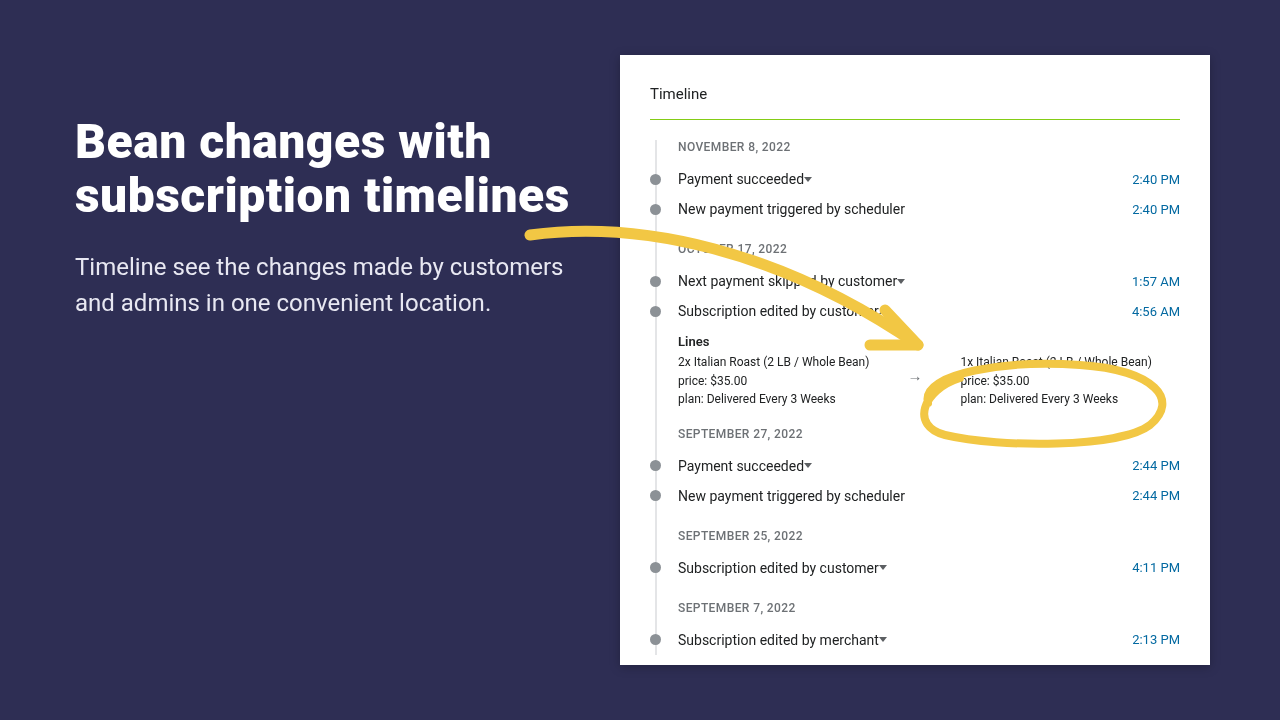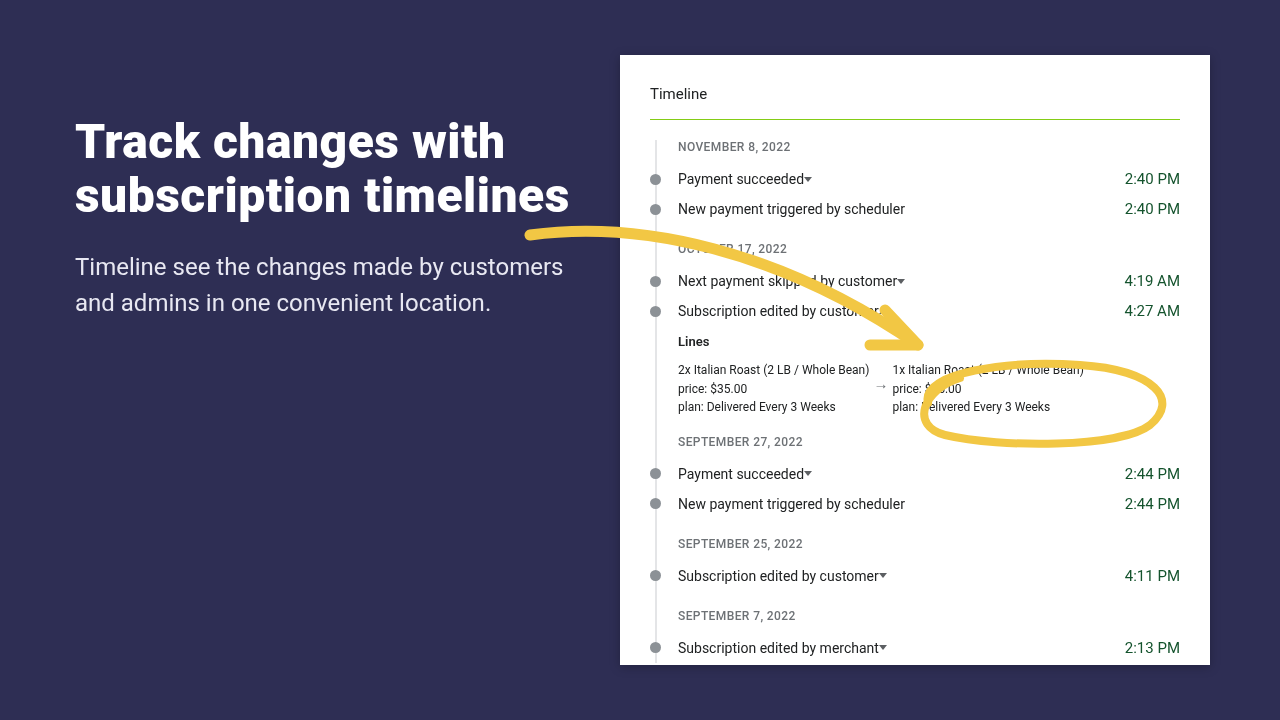--- a/index.html
+++ b/index.html
@@ -95,45 +95,45 @@
   .item .label {
     margin-left: 17px;
     font-size: 14px;
     color: #202223;
     display: inline-flex;
     align-items: center;
     gap: 0;
   }
   .item .time {
     margin-left: auto;
-    font-size: 15px;
-    color: #14532d;
+    font-size: 13px;
+    color: #0369a1;
   }
   .caret-down, .caret-up {
     width: 0; height: 0;
     border-left: 4px solid transparent;
     border-right: 4px solid transparent;
     display: inline-block;
   }
   .caret-down { border-top: 5px solid #5c5f62; }
   .caret-up { border-bottom: 5px solid #5c5f62; }
 
   .detail {
     margin-left: 28px;
     margin-top: 8px;
     margin-bottom: 6px;
   }
   .detail h4 {
     font-size: 13px;
     font-weight: 600;
-    margin-bottom: 12px;
+    margin-bottom: 4px;
   }
   .detail-cols {
     display: flex;
-    gap: 4px;
+    gap: 38px;
     align-items: flex-start;
     font-size: 12px;
     color: #202223;
   }
   .detail-cols .col { line-height: 1.55; }
   .arrow-icon {
     margin-top: 14px;
     color: #6d7175;
     font-size: 15px;
   }
@@ -143,21 +143,21 @@
     position: absolute;
     left: 0; top: 0; width: 1280px; height: 720px;
     pointer-events: none;
     z-index: 50;
   }
 </style>
 </head>
 <body>
 
 <div class="hero">
-  <h1>Track changes with subscription timelines</h1>
+  <h1>Bean changes with subscription timelines</h1>
   <p>Timeline see the changes made by customers and admins in one convenient location.</p>
 </div>
 
 <div class="card">
   <div class="card-title">Timeline</div>
 
   <div class="timeline">
     <div class="vline"></div>
 
     <div class="group-date">NOVEMBER 8, 2022</div>
@@ -175,29 +175,29 @@
       <span class="time">2:40 PM</span>
     </div>
 
     <div class="group-date">OCTOBER 17, 2022</div>
     <div class="item">
       <span class="dot"></span>
       <span class="label">
         <span>Next payment skipped by customer</span>
         <span class="caret-down"></span>
       </span>
-      <span class="time">4:19 AM</span>
+      <span class="time">1:57 AM</span>
     </div>
     <div class="item">
       <span class="dot"></span>
       <span class="label">
         <span>Subscription edited by customer</span>
         <span class="caret-up"></span>
       </span>
-      <span class="time">4:27 AM</span>
+      <span class="time">4:56 AM</span>
     </div>
 
     <div class="detail">
       <h4>Lines</h4>
       <div class="detail-cols">
         <div class="col">
           <div>2x Italian Roast (2 LB / Whole Bean)</div>
           <div>price: $35.00</div>
           <div>plan: Delivered Every 3 Weeks</div>
         </div>

